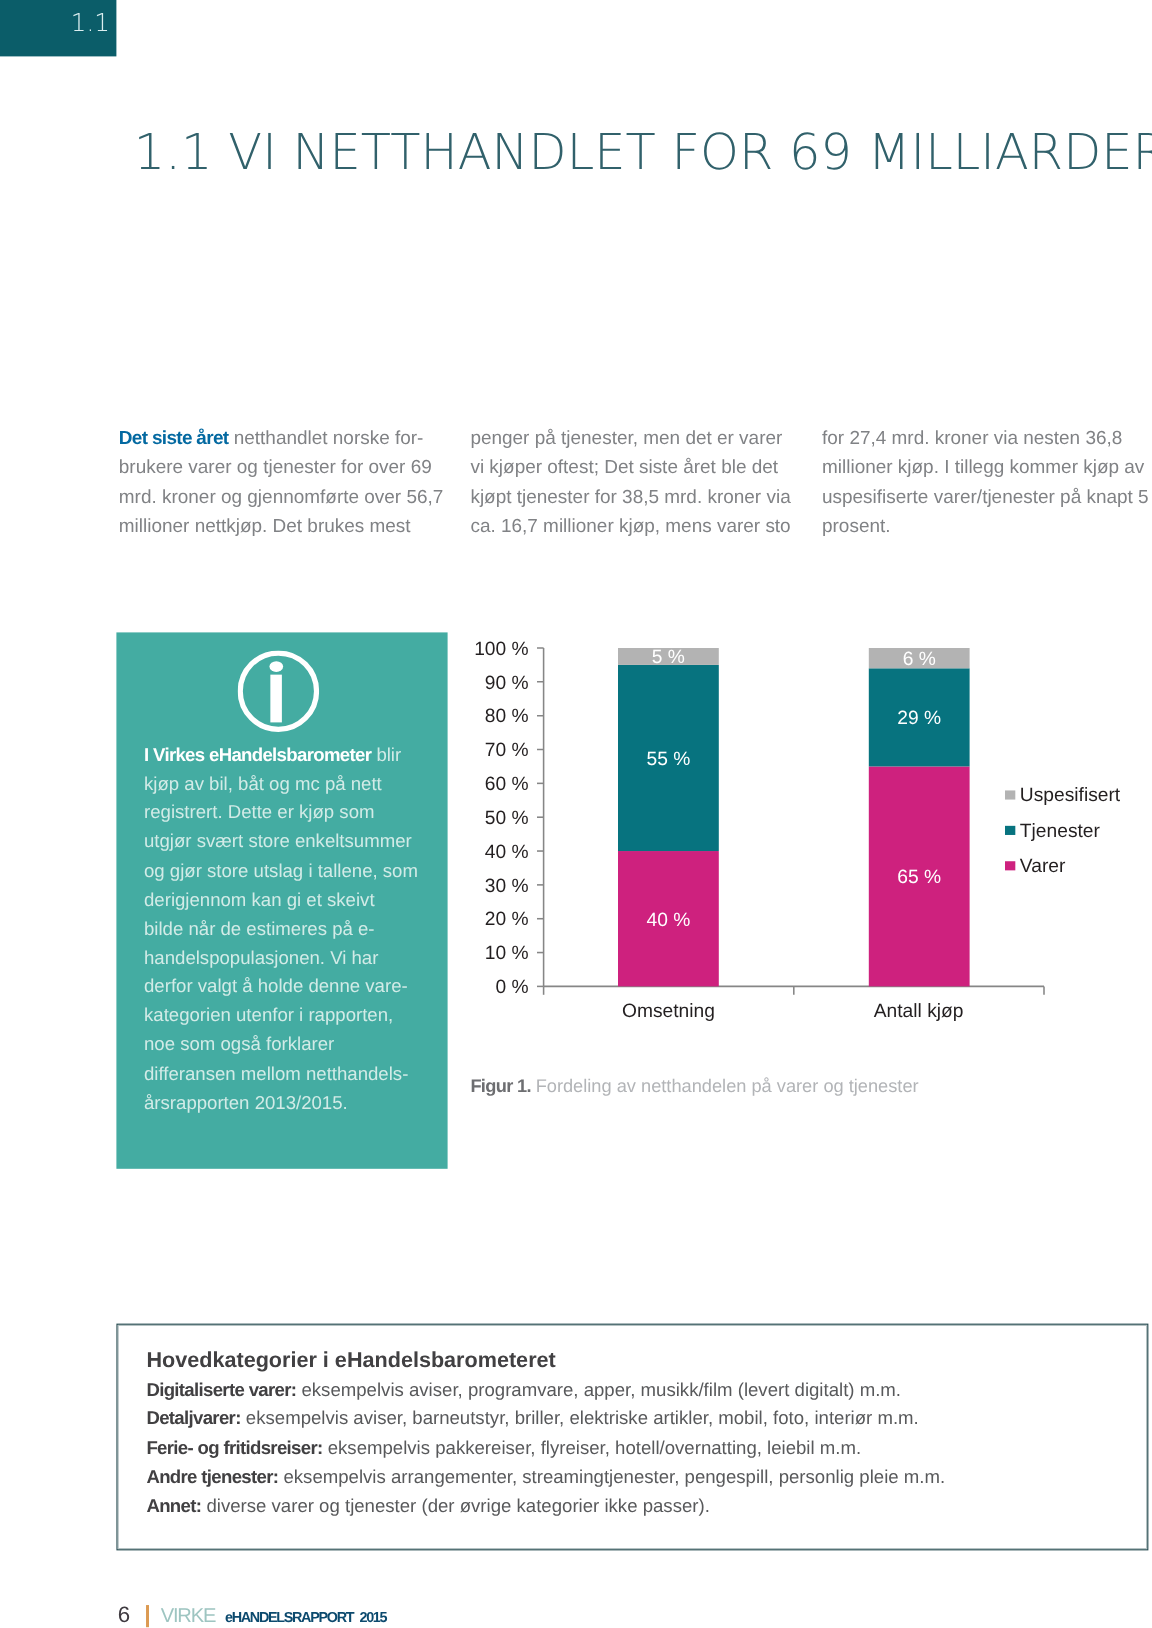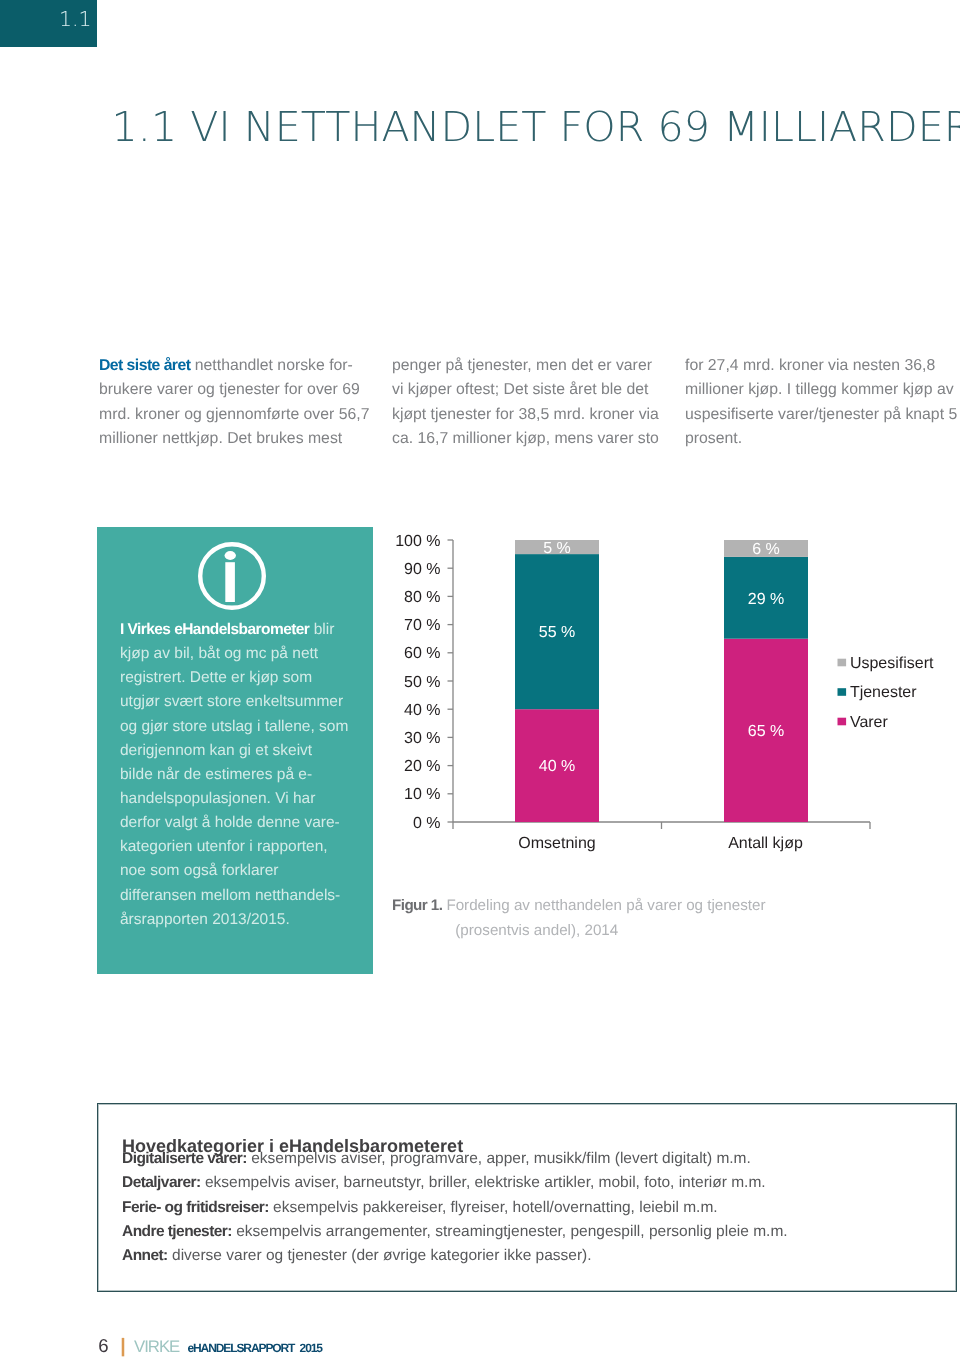--- a/index.html
+++ b/index.html
@@ -39,21 +39,21 @@
   .chart{position:absolute;left:379.5px;top:520.8px;width:580px;height:380px;}
   .fignote{position:absolute;left:392px;top:892.5px;width:560px;font-size:15.2px;color:#b2b4b7;}
   .fignote .ln{white-space:nowrap;height:25.8px;line-height:25.8px;}
   .fignote b{color:#6d6e71;font-weight:bold;letter-spacing:-0.56px;margin-right:4px;}
   .fignote .ind{padding-left:63.3px;}
 
   
   .catbox{position:absolute;left:97px;top:1103px;width:860px;height:189px;
           border:1px solid #2b4f54;box-sizing:border-box;box-shadow:inset 0 0 0 1px rgba(43,79,84,0.35);}
   .catbox .hd{position:absolute;left:24px;top:17.5px;font-size:18px;font-weight:bold;color:#414042;
-              white-space:nowrap;letter-spacing:0px;line-height:22px;margin-top:13px;}
+              white-space:nowrap;letter-spacing:0px;line-height:22px;}
   .catlist{position:absolute;left:24px;top:43px;width:830px;font-size:15.5px;color:#58595b;}
   .catlist .catrow{white-space:nowrap;height:24.3px;line-height:24.3px;}
   .catlist b{color:#414042;font-weight:bold;letter-spacing:-0.56px;}
 
   
   .footer{position:absolute;left:98.2px;top:1338px;font-size:18.6px;white-space:nowrap;line-height:16px;}
   .footer .pg{color:#3f3a40;font-weight:400;font-size:18.6px;}
   .footer .sep{color:#dc9a52;font-weight:bold;font-size:19.5px;margin:0 3px 0 6.6px;}
   .footer .virke{color:#9ec5c1;font-weight:400;font-size:16.8px;letter-spacing:-1.0px;margin-right:3px;}
   .footer .rep{color:#0c4a6e;font-weight:bold;font-size:12px;letter-spacing:-1.1px;word-spacing:3px;}
@@ -158,21 +158,20 @@
         <rect x="457.5" y="137.70000000000002" width="8.6" height="7.6" fill="#b3b3b3"></rect>
         <text x="469.9" y="146.8" font-size="16" fill="#231f20" font-family="Liberation Sans, sans-serif">Uspesifisert</text>
         <rect x="457.5" y="167.20000000000002" width="8.6" height="7.6" fill="#07737f"></rect>
         <text x="469.9" y="176.3" font-size="16" fill="#231f20" font-family="Liberation Sans, sans-serif">Tjenester</text>
         <rect x="457.5" y="196.70000000000002" width="8.6" height="7.6" fill="#ce217e"></rect>
         <text x="469.9" y="205.8" font-size="16" fill="#231f20" font-family="Liberation Sans, sans-serif">Varer</text>
       </svg></div>
 
   <div class="fignote">
     <div class="ln"><b>Figur 1.</b><span>Fordeling av netthandelen på varer og tjenester</span></div>
-    <div class="ln ind"><span>(prosentvis andel), 2014</span></div>
   </div>
 
   <div class="catbox">
     <div class="hd">Hovedkategorier i eHandelsbarometeret</div>
     <div class="catlist">
         <div class="catrow"><b>Digitaliserte varer:</b><span> eksempelvis aviser, programvare, apper, musikk/film (levert digitalt) m.m.</span></div>
         <div class="catrow"><b>Detaljvarer:</b><span> eksempelvis aviser, barneutstyr, briller, elektriske artikler, mobil, foto, interiør m.m.</span></div>
         <div class="catrow"><b>Ferie- og fritidsreiser:</b><span> eksempelvis pakkereiser, flyreiser, hotell/overnatting, leiebil m.m.</span></div>
         <div class="catrow"><b>Andre tjenester:</b><span> eksempelvis arrangementer, streamingtjenester, pengespill, personlig pleie m.m.</span></div>
         <div class="catrow"><b>Annet:</b><span> diverse varer og tjenester (der øvrige kategorier ikke passer).</span></div>

